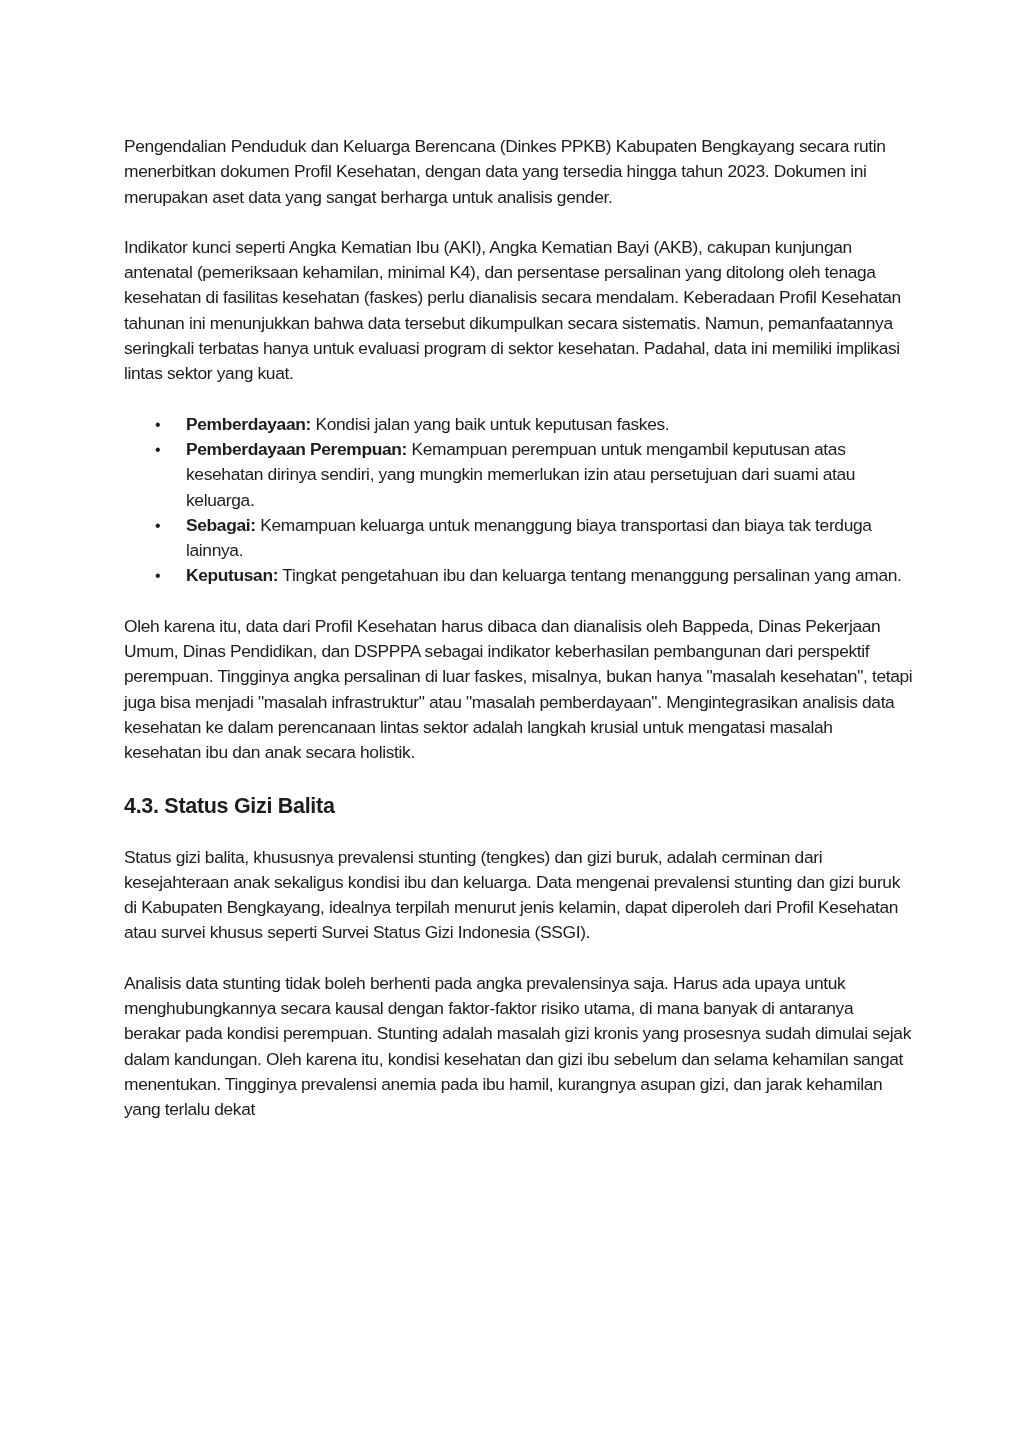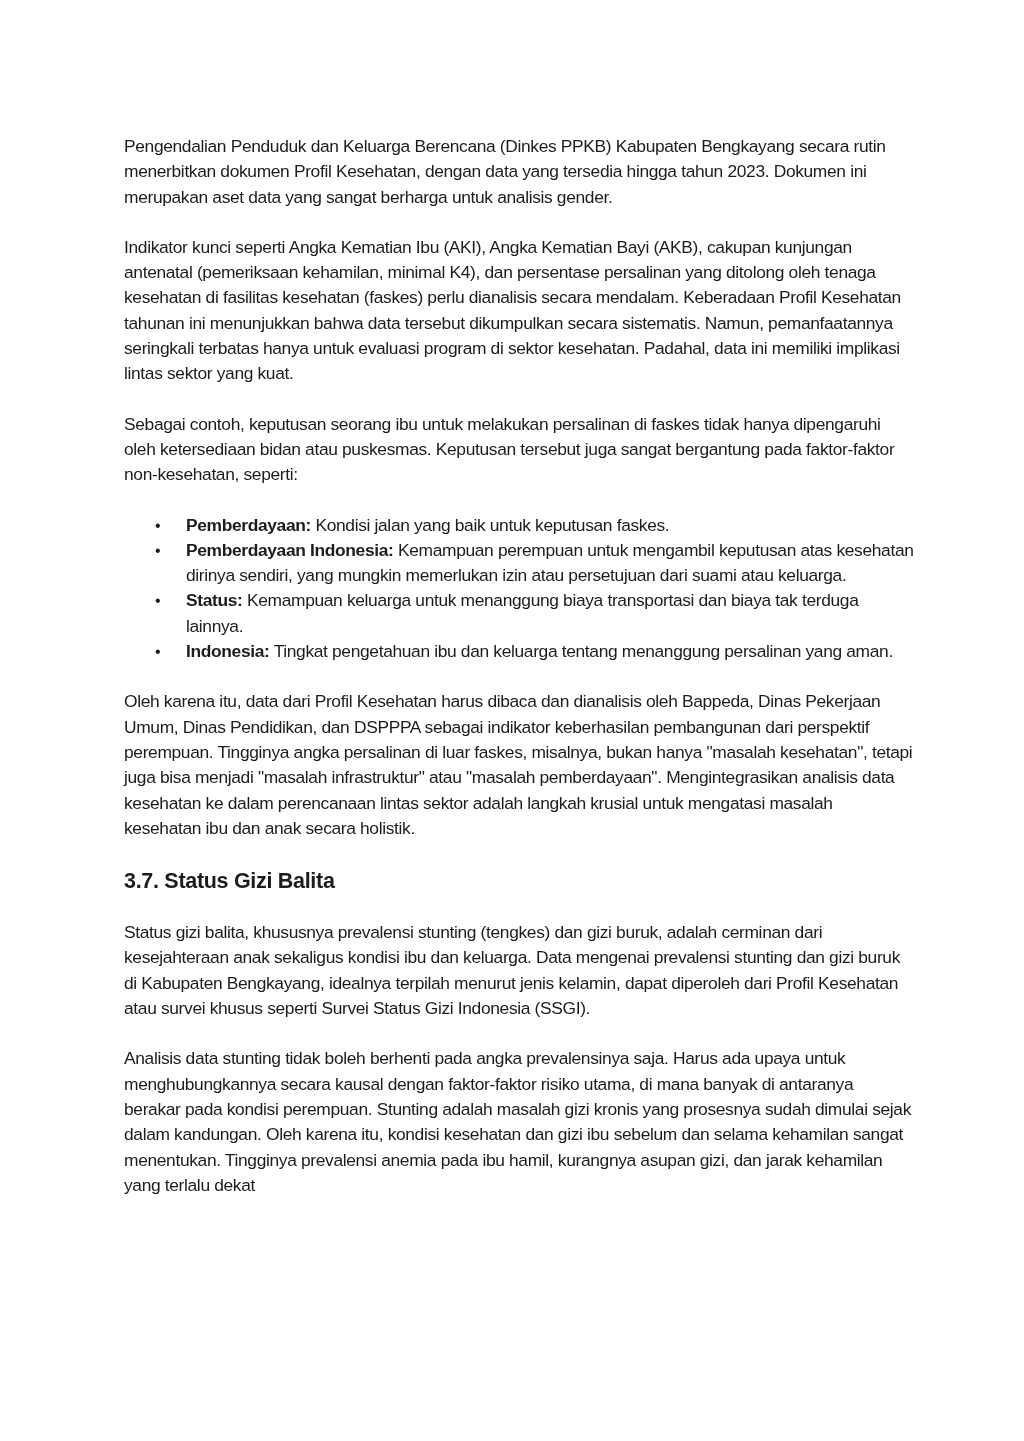--- a/index.html
+++ b/index.html
@@ -20,36 +20,35 @@
     li { position: relative; padding-left: 62px; }
     .bullet { position: absolute; left: 31px; top: 0; font-size: 16px; }
     b { font-weight: bold; }
   </style>
 </head>
 <body>
 
 <div class="page">
   <p>Pengendalian Penduduk dan Keluarga Berencana (Dinkes PPKB) Kabupaten Bengkayang secara rutin menerbitkan dokumen Profil Kesehatan, dengan data yang tersedia hingga tahun 2023. Dokumen ini merupakan aset data yang sangat berharga untuk analisis gender.</p>
   <p>Indikator kunci seperti Angka Kematian Ibu (AKI), Angka Kematian Bayi (AKB), cakupan kunjungan antenatal (pemeriksaan kehamilan, minimal K4), dan persentase persalinan yang ditolong oleh tenaga kesehatan di fasilitas kesehatan (faskes) perlu dianalisis secara mendalam. Keberadaan Profil Kesehatan tahunan ini menunjukkan bahwa data tersebut dikumpulkan secara sistematis. Namun, pemanfaatannya seringkali terbatas hanya untuk evaluasi program di sektor kesehatan. Padahal, data ini memiliki implikasi lintas sektor yang kuat.</p>
-  <p>Sebagai contoh, keputusan seorang ibu untuk melakukan persalinan di faskes tidak hanya dipengaruhi oleh ketersediaan bidan atau puskesmas. Keputusan tersebut juga sangat bergantung pada faktor-faktor non-kesehatan, seperti:</p>
 
   <ul>
     <li>
       <span class="bullet">•</span><b>Pemberdayaan:</b><span> Kondisi jalan yang baik untuk keputusan faskes.</span>
     </li>
     <li>
-      <span class="bullet">•</span><b>Pemberdayaan Indonesia:</b><span> Kemampuan perempuan untuk mengambil keputusan atas kesehatan dirinya sendiri, yang mungkin memerlukan izin atau persetujuan dari suami atau keluarga.</span>
+      <span class="bullet">•</span><b>Pemberdayaan Perempuan:</b><span> Kemampuan perempuan untuk mengambil keputusan atas kesehatan dirinya sendiri, yang mungkin memerlukan izin atau persetujuan dari suami atau keluarga.</span>
     </li>
     <li>
-      <span class="bullet">•</span><b>Status:</b><span> Kemampuan keluarga untuk menanggung biaya transportasi dan biaya tak terduga lainnya.</span>
+      <span class="bullet">•</span><b>Sebagai:</b><span> Kemampuan keluarga untuk menanggung biaya transportasi dan biaya tak terduga lainnya.</span>
     </li>
     <li>
-      <span class="bullet">•</span><b>Indonesia:</b><span> Tingkat pengetahuan ibu dan keluarga tentang menanggung persalinan yang aman.</span>
+      <span class="bullet">•</span><b>Keputusan:</b><span> Tingkat pengetahuan ibu dan keluarga tentang menanggung persalinan yang aman.</span>
     </li>
   </ul>
 
   <p>Oleh karena itu, data dari Profil Kesehatan harus dibaca dan dianalisis oleh Bappeda, Dinas Pekerjaan Umum, Dinas Pendidikan, dan DSPPPA sebagai indikator keberhasilan pembangunan dari perspektif perempuan. Tingginya angka persalinan di luar faskes, misalnya, bukan hanya "masalah kesehatan", tetapi juga bisa menjadi "masalah infrastruktur" atau "masalah pemberdayaan". Mengintegrasikan analisis data kesehatan ke dalam perencanaan lintas sektor adalah langkah krusial untuk mengatasi masalah kesehatan ibu dan anak secara holistik.</p>
 
-  <h2>3.7. Status Gizi Balita</h2>
+  <h2>4.3. Status Gizi Balita</h2>
 
   <p>Status gizi balita, khususnya prevalensi stunting (tengkes) dan gizi buruk, adalah cerminan dari kesejahteraan anak sekaligus kondisi ibu dan keluarga. Data mengenai prevalensi stunting dan gizi buruk di Kabupaten Bengkayang, idealnya terpilah menurut jenis kelamin, dapat diperoleh dari Profil Kesehatan atau survei khusus seperti Survei Status Gizi Indonesia (SSGI).</p>
   <p>Analisis data stunting tidak boleh berhenti pada angka prevalensinya saja. Harus ada upaya untuk menghubungkannya secara kausal dengan faktor-faktor risiko utama, di mana banyak di antaranya berakar pada kondisi perempuan. Stunting adalah masalah gizi kronis yang prosesnya sudah dimulai sejak dalam kandungan. Oleh karena itu, kondisi kesehatan dan gizi ibu sebelum dan selama kehamilan sangat menentukan. Tingginya prevalensi anemia pada ibu hamil, kurangnya asupan gizi, dan jarak kehamilan yang terlalu dekat</p>
 </div>
 
 </body></html>

